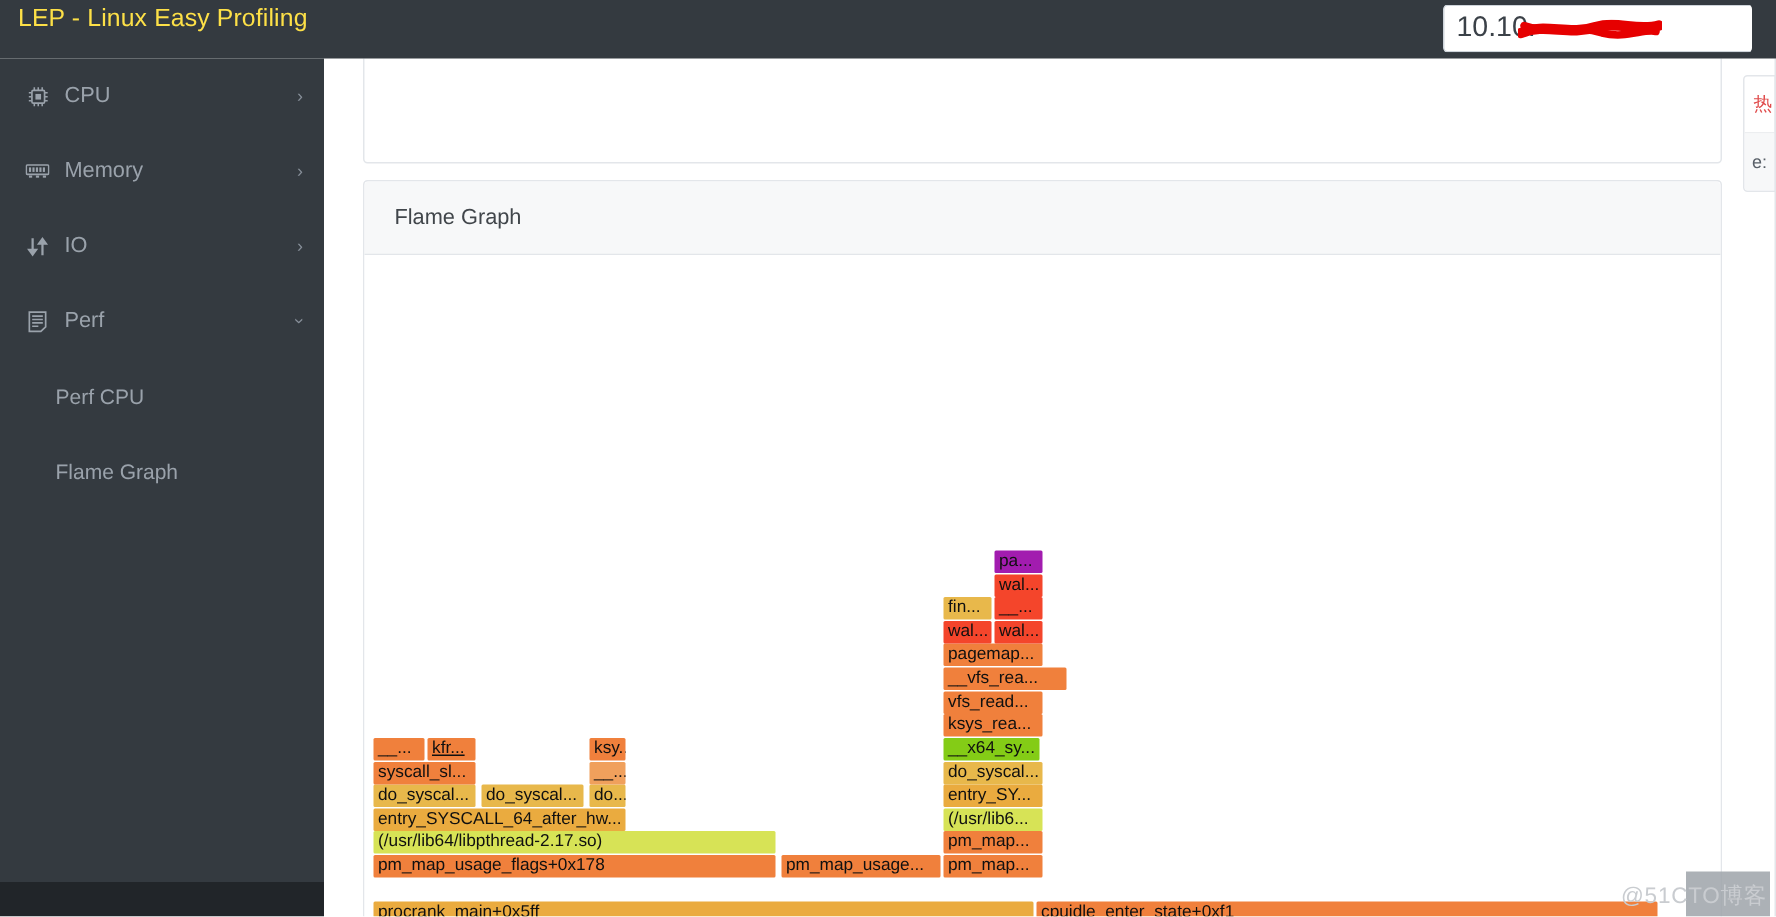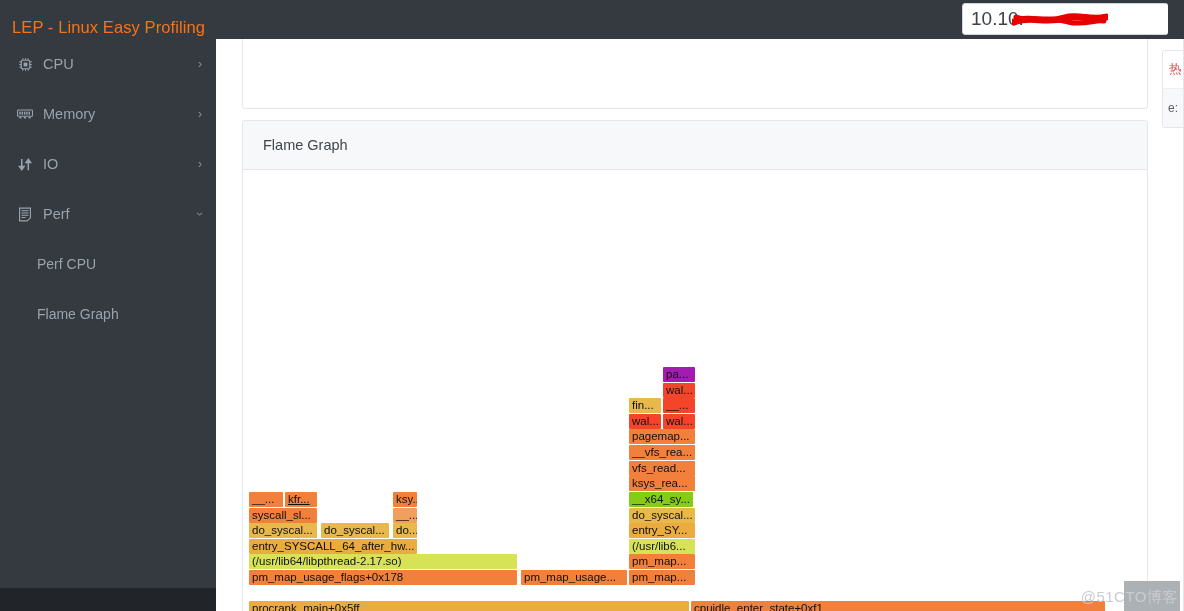--- a/index.html
+++ b/index.html
@@ -11,22 +11,22 @@
     -webkit-font-smoothing: antialiased;
   }
   .app { position: relative; width: 1184px; height: 611px; }
 
   
   .topbar {
     position: absolute; left: 0; top: 0; width: 1184px; height: 39px;
     background: #343a40; z-index: 40;
   }
   .brand {
-    position: absolute; left: 12px; top: 18px;
-    color: #f97316; font-size: 16.5px; letter-spacing: .1px;
+    position: absolute; left: 12px; top: 3px;
+    color: #fde047; font-size: 16.5px; letter-spacing: .1px;
     white-space: nowrap;
   }
   .addr-wrap {
     position: absolute; right: 16px; top: 3px;
     width: 206px; height: 32px; display: flex;
     border-radius: 3px; overflow: hidden;
   }
   .addr-input {
     flex: 1 1 auto; height: 32px;
     border: 1px solid #ced4da; border-right: none;
@@ -276,21 +276,21 @@
             <div class="frame" style="left: 386px; top: 353px; width: 66px; height: 15px; background: rgb(234, 171, 63);">entry_SY...</div>
             <div class="frame" style="left: 6px; top: 338px; width: 68px; height: 15px; background: rgb(240, 128, 60);">syscall_sl...</div>
             <div class="frame" style="left: 150px; top: 338px; width: 24px; height: 15px; background: rgb(240, 160, 92);">__...</div>
             <div class="frame" style="left: 386px; top: 338px; width: 66px; height: 15px; background: rgb(232, 184, 75);">do_syscal...</div>
             <div class="frame" style="left: 6px; top: 322px; width: 34px; height: 15px; background: rgb(240, 128, 60);">__...</div>
             <div class="frame" style="left: 42px; top: 322px; width: 32px; height: 15px; background: rgb(240, 128, 60); text-decoration: underline;">kfr...</div>
             <div class="frame" style="left: 150px; top: 322px; width: 24px; height: 15px; background: rgb(240, 128, 60);">ksy...</div>
             <div class="frame" style="left: 386px; top: 322px; width: 64px; height: 15px; background: #84cc16;">__x64_sy...</div>
             <div class="frame" style="left: 386px; top: 306px; width: 66px; height: 15px; background: rgb(240, 128, 60);">ksys_rea...</div>
             <div class="frame" style="left: 386px; top: 291px; width: 66px; height: 15px; background: rgb(240, 128, 60);">vfs_read...</div>
-            <div class="frame" style="left: 386px; top: 275px; width: 66px; height: 15px; background: rgb(240, 128, 60);">__vfs_rea...</div>
+            <div class="frame" style="left: 386px; top: 275px; width: 82px; height: 15px; background: rgb(240, 128, 60);">__vfs_rea...</div>
             <div class="frame" style="left: 386px; top: 259px; width: 66px; height: 15px; background: rgb(240, 128, 60);">pagemap...</div>
             <div class="frame" style="left: 386px; top: 244px; width: 32px; height: 15px; background: rgb(244, 69, 43);">wal...</div>
             <div class="frame" style="left: 420px; top: 244px; width: 32px; height: 15px; background: rgb(244, 69, 43);">wal...</div>
             <div class="frame" style="left: 386px; top: 228px; width: 32px; height: 15px; background: rgb(232, 184, 75);">fin...</div>
             <div class="frame" style="left: 420px; top: 228px; width: 32px; height: 15px; background: rgb(244, 69, 43);">__...</div>
             <div class="frame" style="left: 420px; top: 213px; width: 32px; height: 15px; background: rgb(244, 69, 43);">wal...</div>
             <div class="frame" style="left: 420px; top: 197px; width: 32px; height: 15px; background: #a21caf;">pa...</div>
           </div>
       </div>
     </div>

